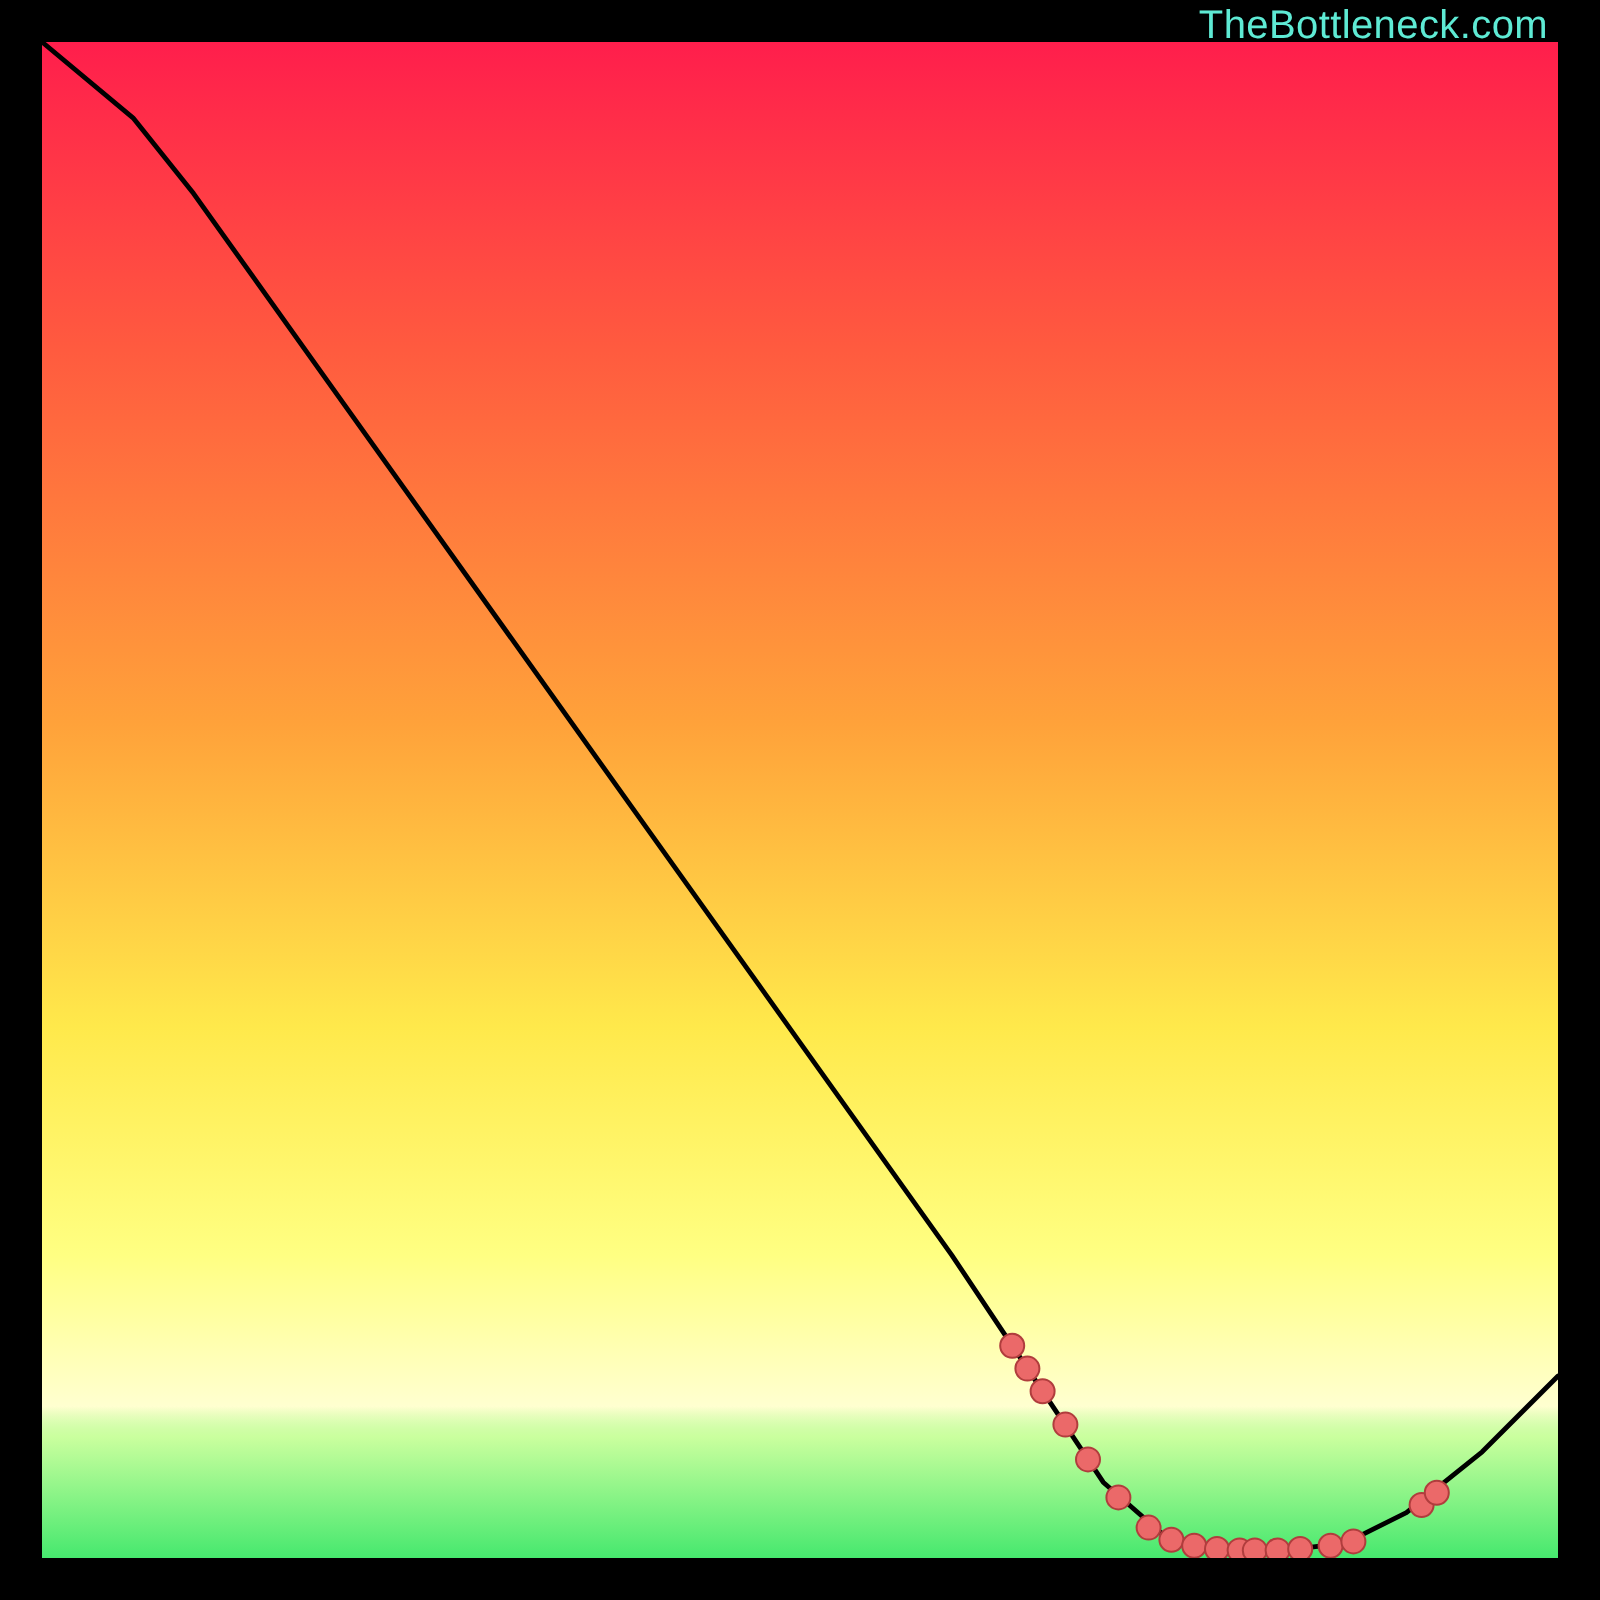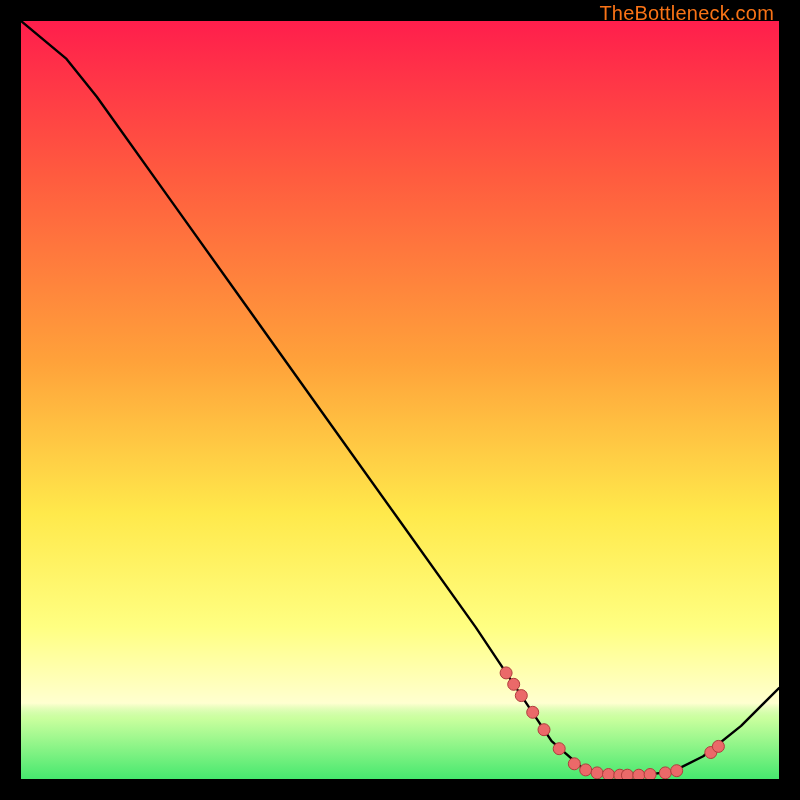--- a/index.html
+++ b/index.html
@@ -20,21 +20,21 @@
         #ffa23a 45%,
         #ffe94b 65%,
         #ffff82 80%,
         #ffffd0 90%,
         #46e86e 100%);
   }
   .watermark{
     position:absolute;
     top:2px;right:26px;
     font:20px Arial,Helvetica,sans-serif;
-    color:#f97316;
+    color:#5eead4;
     letter-spacing:0.2px;
     text-align:center;
   }
   svg.curve{position:absolute;left:21px;top:21px;width:758px;height:758px;pointer-events:none}
 </style>
 </head>
 <body>
 <div class="outer">
   <div class="plot"></div>
   <svg class="curve" viewBox="0 0 758 758" preserveAspectRatio="none">

